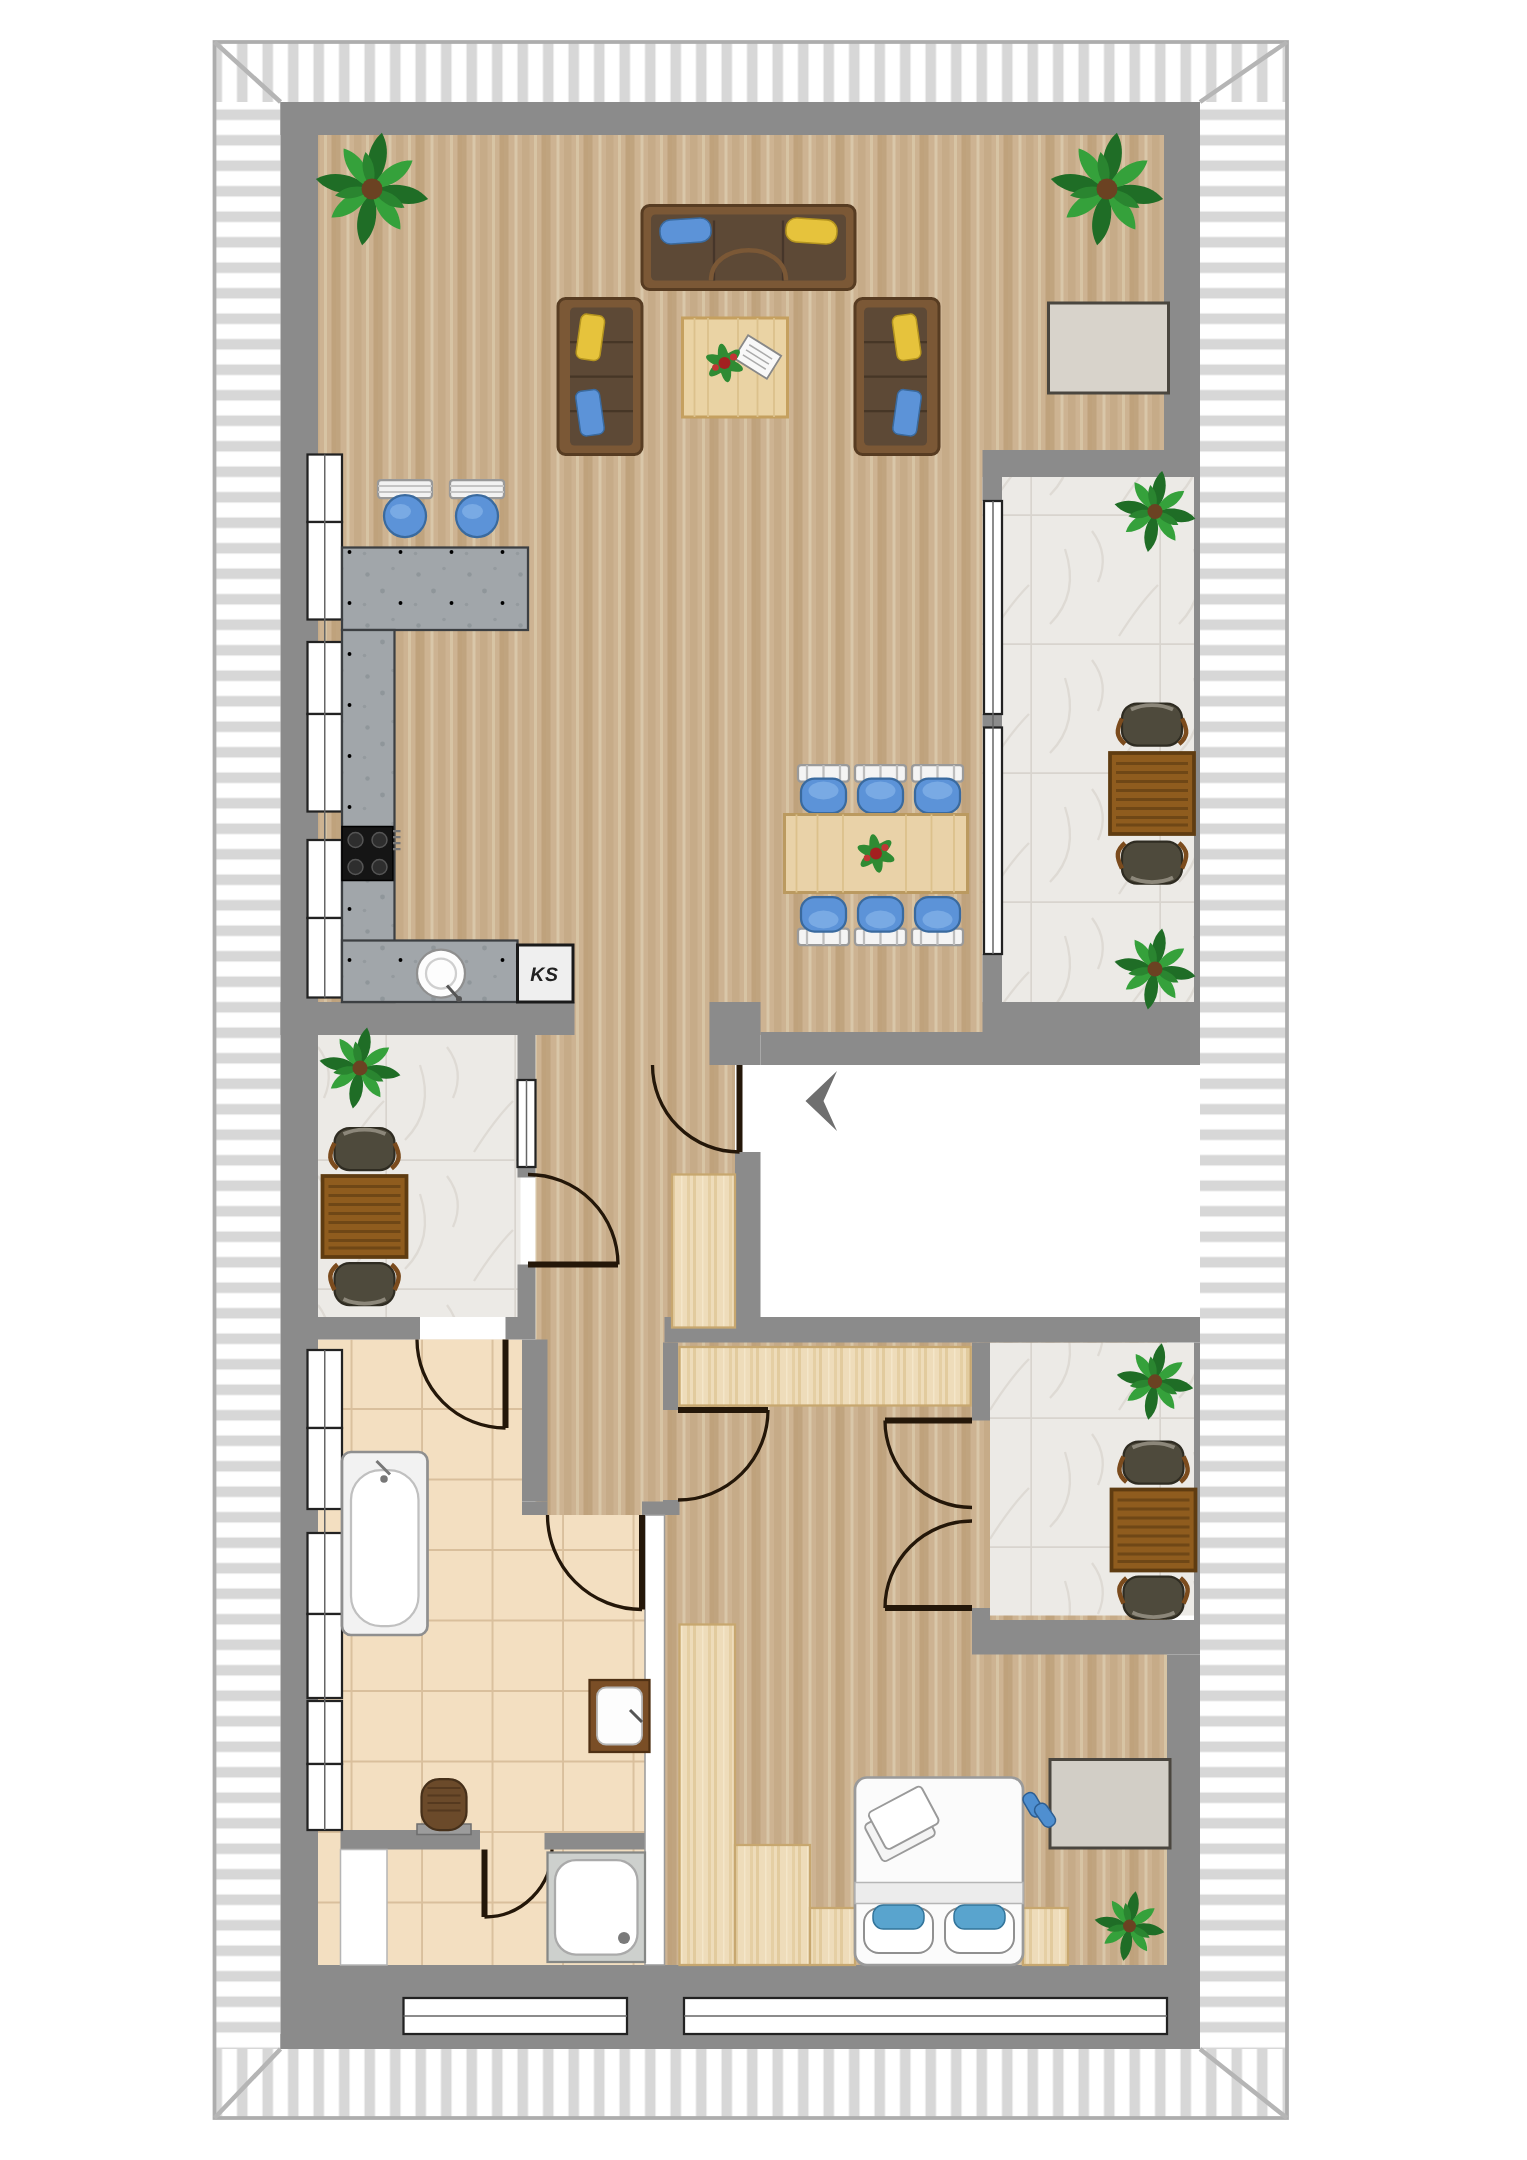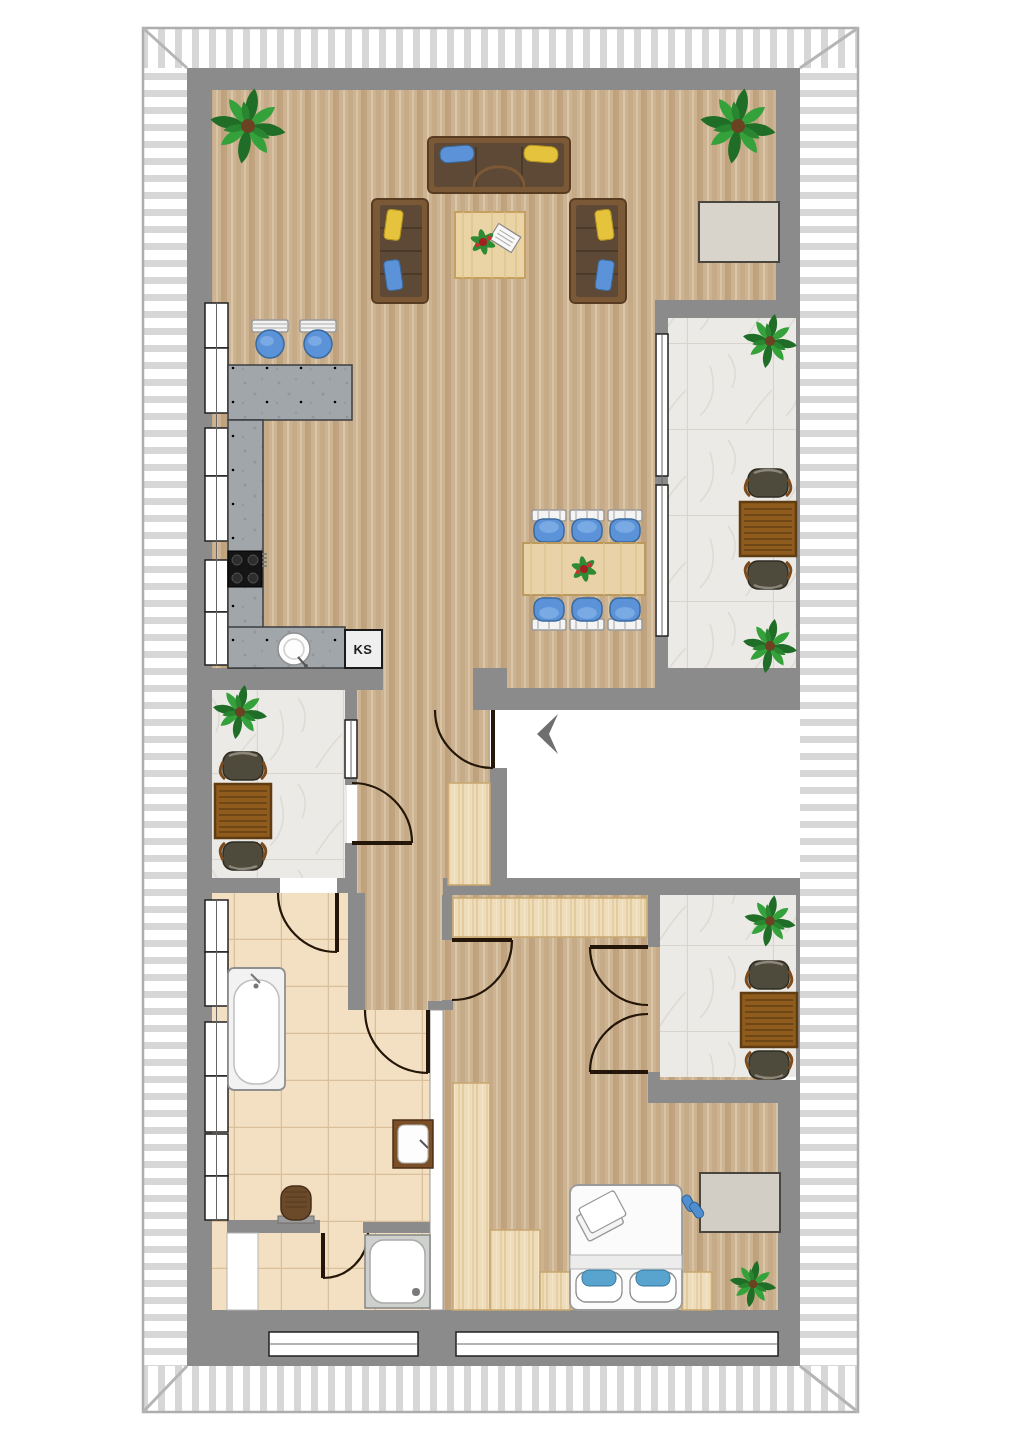--- a/index.html
+++ b/index.html
@@ -1,17 +1,17 @@
 <!DOCTYPE html>
 <html><head>
 <meta charset="utf-8">
 <style>
   html,body{margin:0;padding:0;background:#ffffff;}
   body{font-family:"Liberation Sans", sans-serif;}
-  .plan-wrap{width:1018px;height:1440px;position:relative;background:#fff;overflow:hidden;}
+  .plan-wrap{width:1018px;height:1440px;position:relative;background:#fff;overflow:hidden;font-style:italic;}
   svg{display:block;}
   text.ks{font-family:"Liberation Sans", sans-serif;font-size:13px;font-weight:bold;fill:#222;letter-spacing:0.5px;}
 </style>
 </head>
 <body>
 
 <div class="plan-wrap">
 <svg width="1018" height="1440" viewBox="0 0 1018 1440" xmlns="http://www.w3.org/2000/svg">
   <defs>
     <pattern id="hatchV" width="17" height="20" patternUnits="userSpaceOnUse">

